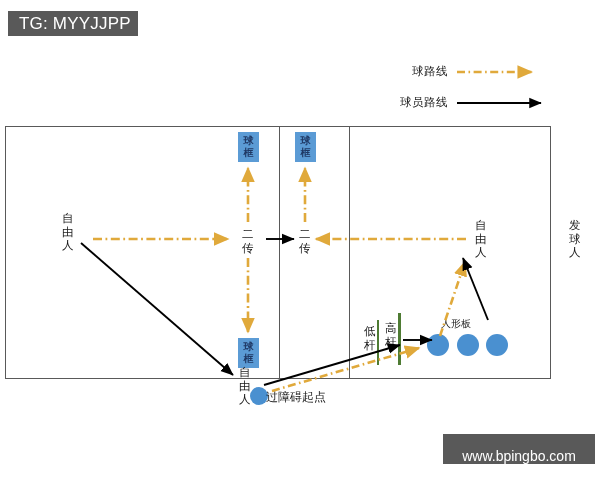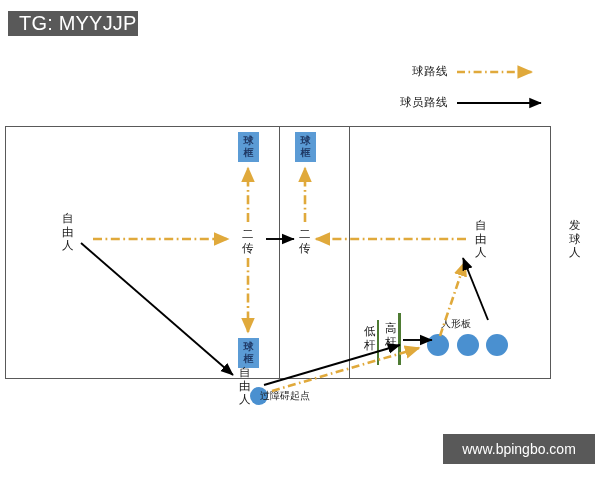--- a/index.html
+++ b/index.html
@@ -26,35 +26,35 @@
     width: 130px;
     height: 25px;
     background: #595959;
     display: flex;
     align-items: center;
     padding-left: 11px;
     box-sizing: border-box;
   }
   #title-badge span {
     color: #ffffff;
-    font-size: 20px;
+    font-size: 17px;
     letter-spacing: 0.2px;
     white-space: nowrap;
   }
 
   
   #watermark {
     position: absolute;
     left: 443px;
     top: 434px;
     width: 152px;
     height: 30px;
     background: #595959;
     display: flex;
-    align-items: center;
+    align-items: flex-end;
     justify-content: center;
   }
   #watermark span {
     color: #ffffff;
     font-size: 14px;
     white-space: nowrap;
   }
 
   
   .legend-row {
@@ -248,21 +248,21 @@
     <div>低</div>
     <div>杆</div>
   </div>
 
   <div class="vlabel" style="left:385px; top:322px;">
     <div>高</div>
     <div>杆</div>
   </div>
 
   <div class="hlabel" style="left:441px; top:317px;">人形板</div>
-  <div class="hlabel" style="left:260px; top:389px; font-size:10px;font-family:Liberation Mono, monospace;">过障碍起点</div>
+  <div class="hlabel" style="left:266px; top:389px; font-size:12px;font-family:Liberation Mono, monospace;">过障碍起点</div>
 
   <svg id="overlay">
     <defs>
       <marker id="y-arrow" markerWidth="7" markerHeight="7" refX="5.4" refY="3" orient="auto">
         <path d="M0,0.4 L6,3 L0,5.6 z" fill="#E0A93B"></path>
       </marker>
       <marker id="k-arrow" markerWidth="8" markerHeight="8" refX="6.4" refY="3.2" orient="auto">
         <path d="M0,0.4 L6.8,3.2 L0,6 z" fill="#000000"></path>
       </marker>
     </defs>

